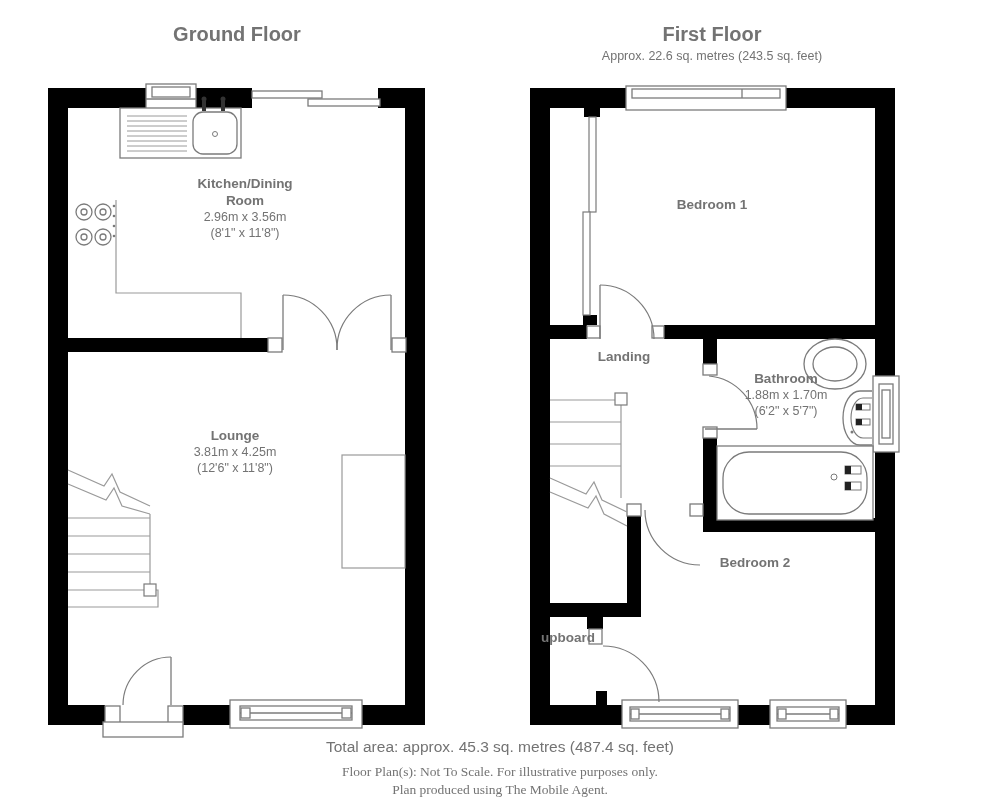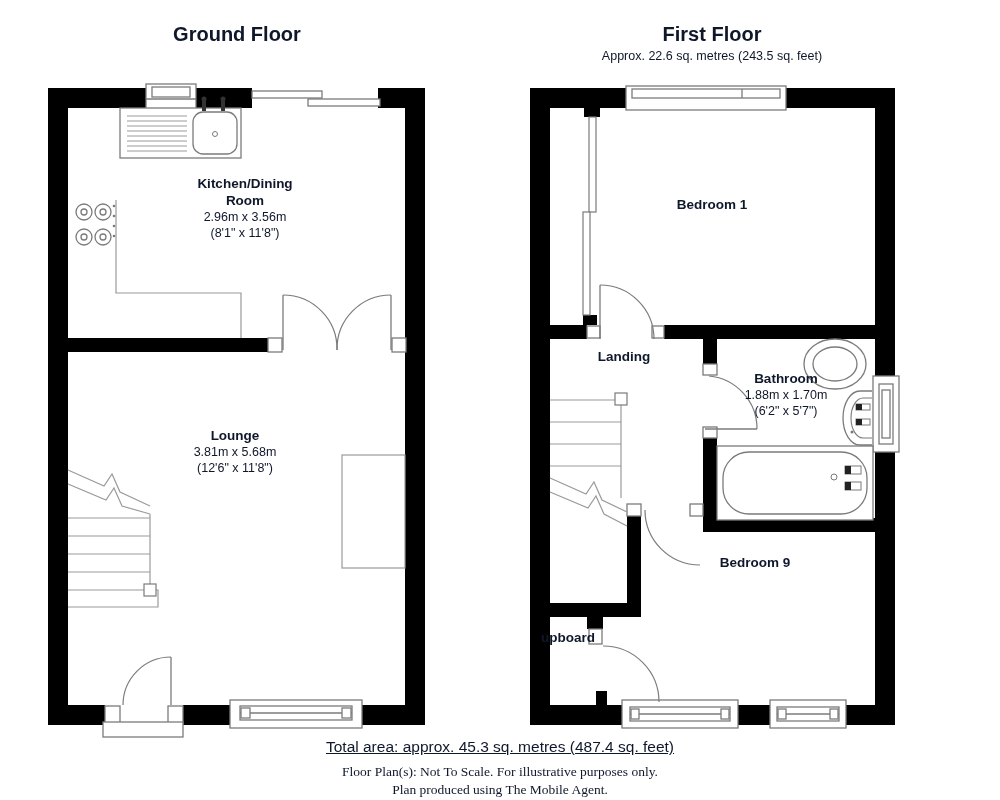--- a/index.html
+++ b/index.html
@@ -1,24 +1,24 @@
 <!DOCTYPE html>
 <html><head>
 <meta charset="utf-8">
 <style>
   html,body{margin:0;padding:0;background:#ffffff;}
   .canvas{position:relative;width:1000px;height:800px;background:#fff;overflow:hidden;
           font-family:"Liberation Sans", sans-serif;color:#111;}
   svg{position:absolute;left:0;top:0;}
-  .txt{position:absolute;text-align:center;line-height:16px;font-size:12.5px;color:#0f172a;}
+  .txt{position:absolute;text-align:center;line-height:16px;font-size:12.5px;color:#737373;}
   .title{font-size:20px;font-weight:bold;line-height:24px;}
   .sub{font-size:12.5px;}
   .room-name{font-size:13.5px;font-weight:bold;line-height:17px;}
   .dims{font-size:12.5px;line-height:16px;}
-  .footer-total{font-size:15.5px;line-height:19px;text-decoration:underline;}
+  .footer-total{font-size:15.5px;line-height:19px;}
   .footer-small{font-size:13.5px;line-height:17px;font-family:Liberation Serif, serif;}
   .left-align{text-align:left;}
 </style>
 </head>
 <body>
 
 <div class="canvas">
 
 <svg width="1000" height="800" viewBox="0 0 1000 800">
 
@@ -250,34 +250,34 @@
   <div class="txt sub" style="left:562px;top:48px;width:300px;">Approx. 22.6 sq. metres (243.5 sq. feet)</div>
 
   <div style="position:absolute;left:190px;top:175px;width:110px;">
     <div class="txt room-name" style="position:static;">Kitchen/Dining Room</div>
     <div class="txt dims" style="position:static;">2.96m x 3.56m</div>
     <div class="txt dims" style="position:static;">(8'1" x 11'8")</div>
   </div>
 
   <div style="position:absolute;left:160px;top:427px;width:150px;">
     <div class="txt room-name" style="position:static;">Lounge</div>
-    <div class="txt dims" style="position:static;">3.81m x 5.68m</div>
+    <div class="txt dims" style="position:static;">3.81m x 4.25m</div>
     <div class="txt dims" style="position:static;">(12'6" x 11'8")</div>
   </div>
 
   <div class="txt room-name" style="left:637px;top:196px;width:150px;">Bedroom 1</div>
 
   <div class="txt room-name" style="left:549px;top:348px;width:150px;">Landing</div>
 
   <div style="position:absolute;left:711px;top:370px;width:150px;">
     <div class="txt room-name" style="position:static;">Bathroom</div>
     <div class="txt dims" style="position:static;">1.88m x 1.70m</div>
     <div class="txt dims" style="position:static;">(6'2" x 5'7")</div>
   </div>
 
-  <div class="txt room-name" style="left:680px;top:554px;width:150px;">Bedroom 9</div>
+  <div class="txt room-name" style="left:680px;top:554px;width:150px;">Bedroom 2</div>
 
   <div class="txt room-name left-align" style="left:541px;top:629px;width:90px;">upboard</div>
 
   <div class="txt footer-total" style="left:0;top:737px;width:1000px;">Total area: approx. 45.3 sq. metres (487.4 sq. feet)</div>
   <div class="txt footer-small" style="left:0;top:763px;width:1000px;">Floor Plan(s): Not To Scale. For illustrative purposes only.</div>
   <div class="txt footer-small" style="left:0;top:781px;width:1000px;">Plan produced using The Mobile Agent.</div>
 </div>
 
 </body></html>

